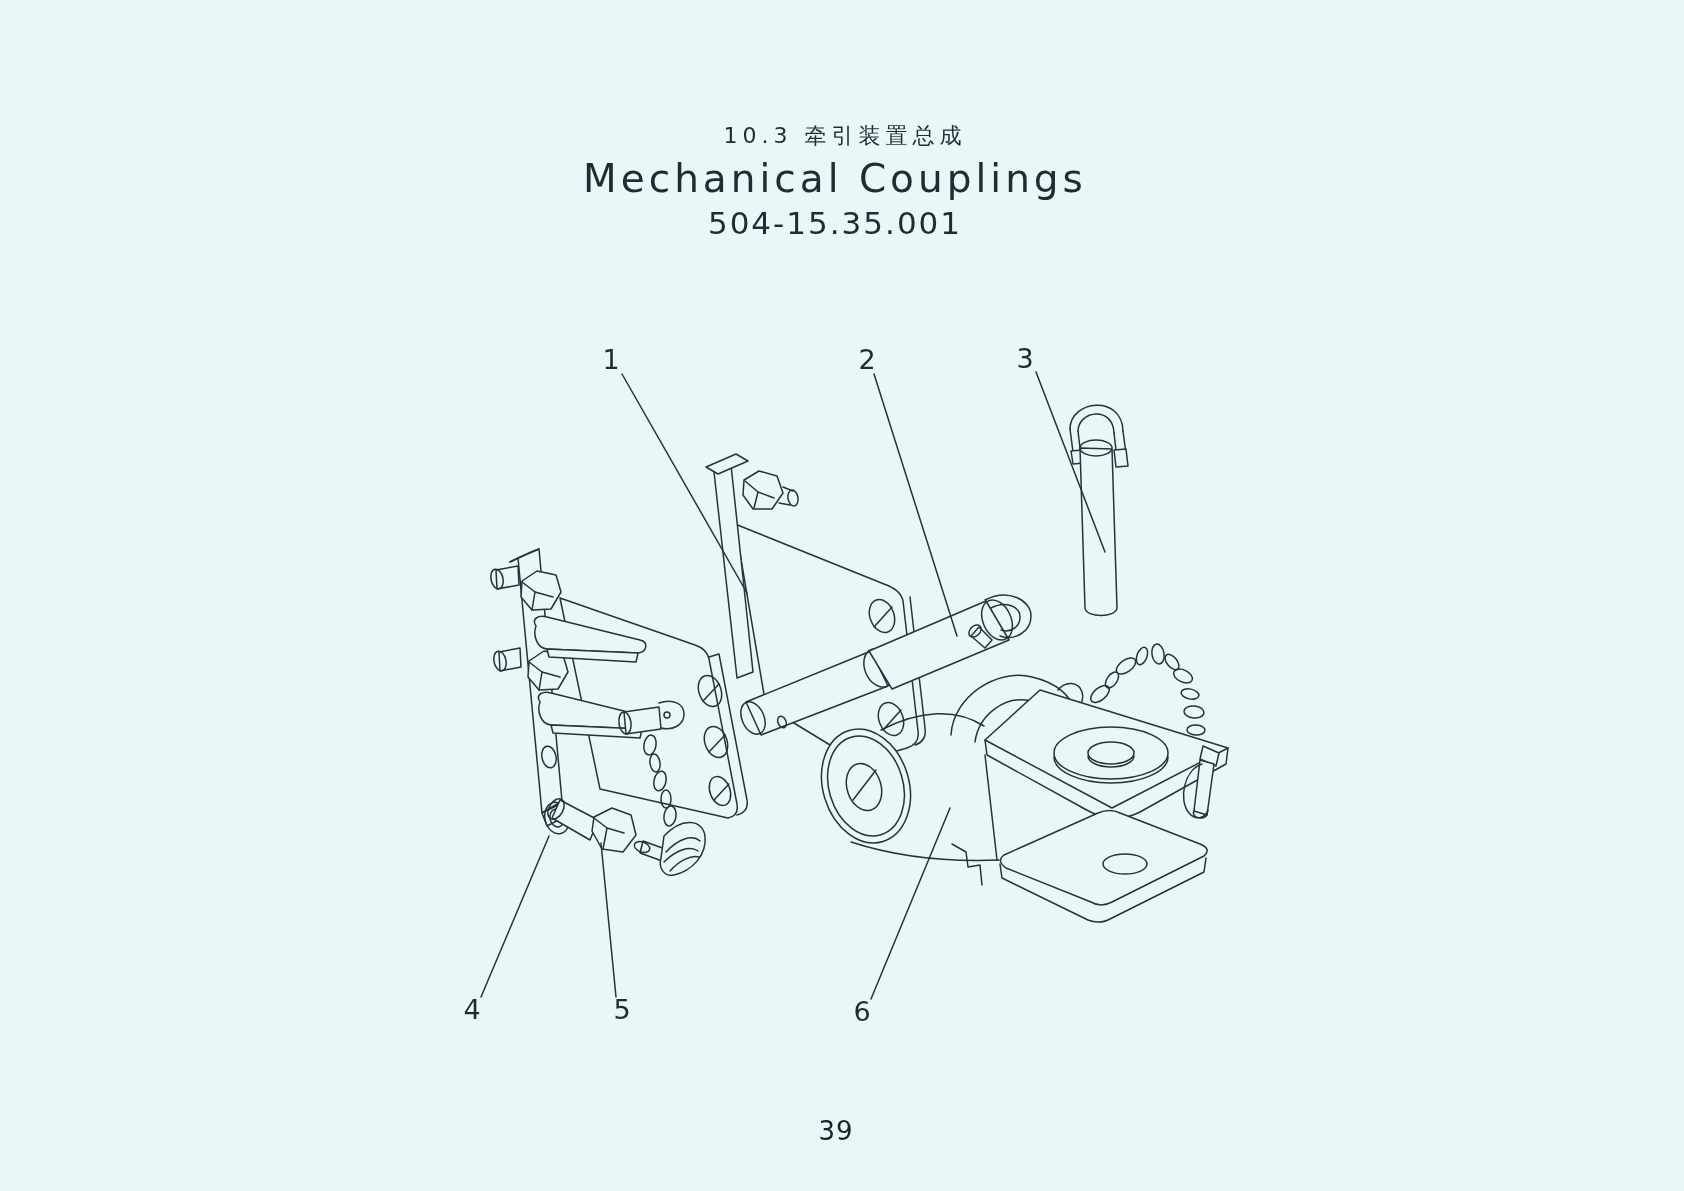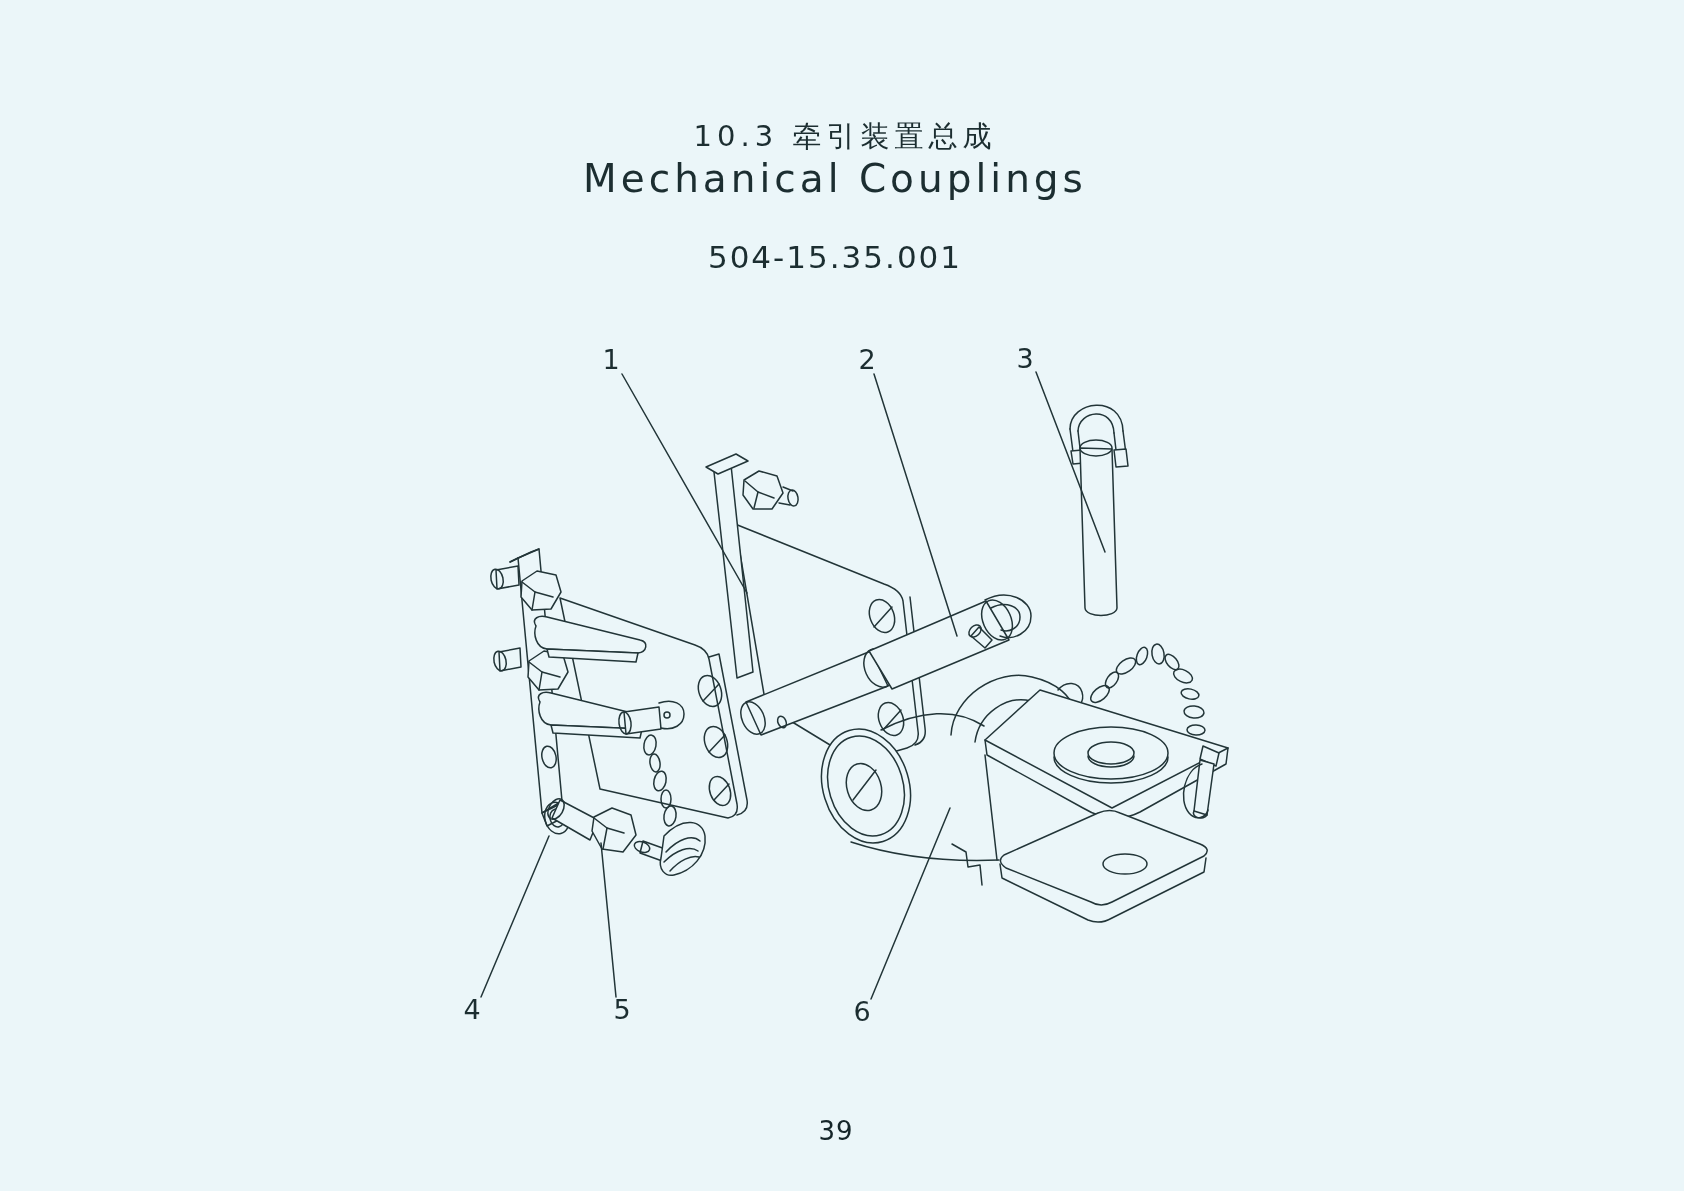--- a/index.html
+++ b/index.html
@@ -9,23 +9,23 @@
     font-family:"DejaVu Sans","Liberation Sans",sans-serif;
     color:#1c2e31;
     position:relative;
     overflow:hidden;
   }
   .page{position:absolute;inset:0;}
   .title-block{
     position:absolute;left:0;right:14px;top:118px;
     text-align:center;
   }
-  .t-zh{font-size:29px;letter-spacing:5px;line-height:36px;font-weight:400;margin-left:20px;}
+  .t-zh{font-size:22px;letter-spacing:5px;line-height:36px;font-weight:400;margin-left:20px;}
   .t-en{font-size:39px;letter-spacing:4px;line-height:50px;font-weight:400;}
-  .t-code{font-size:31px;letter-spacing:2px;line-height:38px;font-weight:400;margin-top:34px;}
+  .t-code{font-size:31px;letter-spacing:2px;line-height:38px;font-weight:400;}
   .diagram-wrap{position:absolute;inset:0;}
   svg{position:absolute;left:0;top:0;}
   svg path,svg ellipse,svg circle,svg line,svg polyline,svg polygon{
     fill:none;stroke:#223538;stroke-width:1.5;
     stroke-linecap:round;stroke-linejoin:round;
   }
   svg .f{fill:#ebf6f9;}
   svg text{
     fill:#1c2e31;stroke:none;
     font-family:"DejaVu Sans","Liberation Sans",sans-serif;

